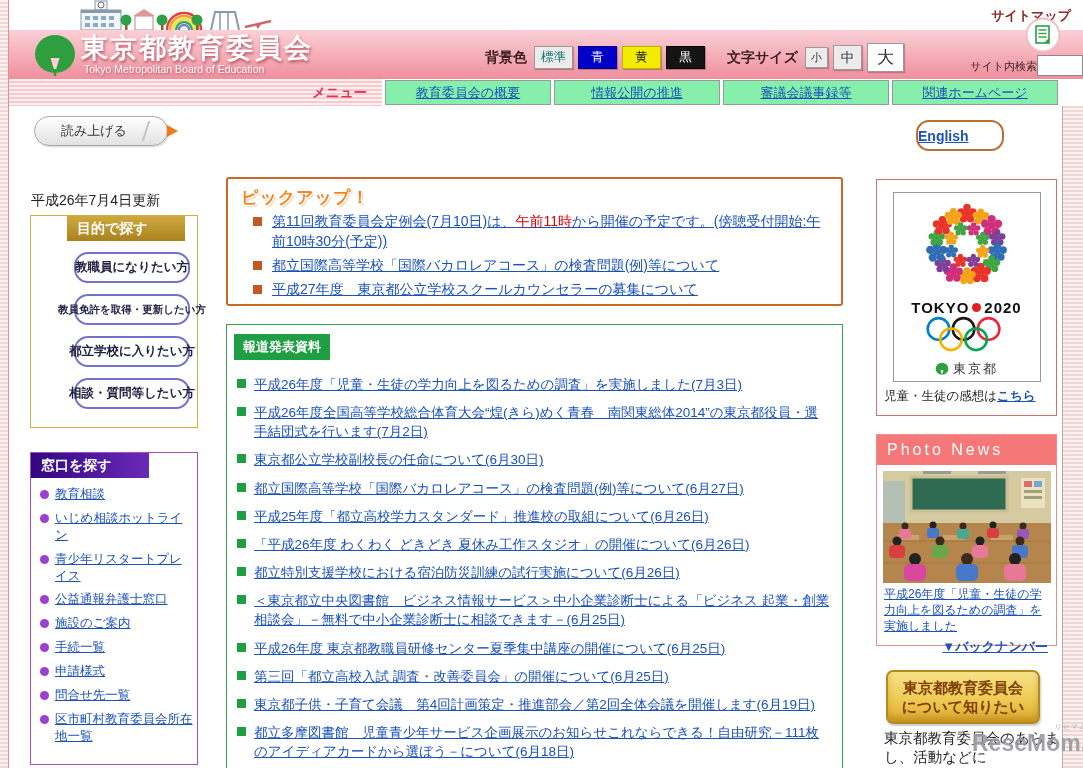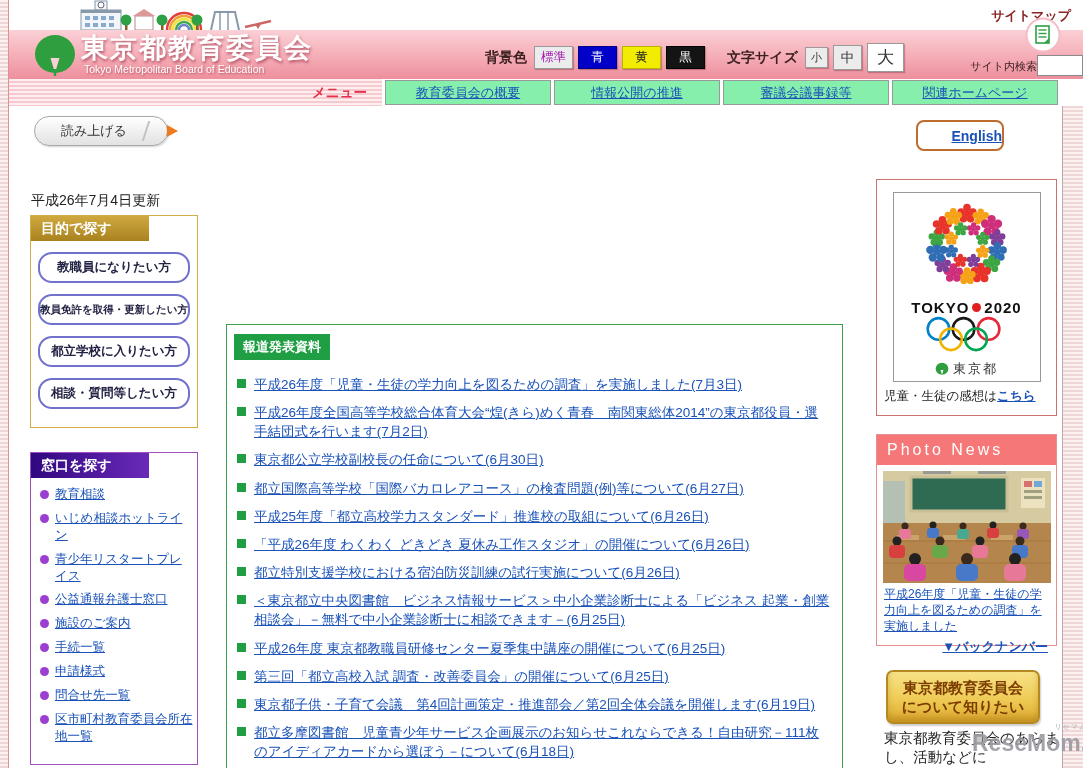--- a/index.html
+++ b/index.html
@@ -50,29 +50,29 @@
 
   
   #read-pill{position:absolute;left:34px;top:116px;width:134px;height:30px;border:1px solid #a8a8a8;border-radius:15px;
     background:linear-gradient(180deg,#ffffff,#e2e2e2);display:flex;align-items:center;padding:0 10px 0 8px;box-sizing:border-box;
     gap:18px;cursor:pointer;box-shadow:1px 1px 2px rgba(0,0,0,.18);}
   #read-pill .txt{font-size:13px;color:#333;white-space:nowrap;}
   .chev{width:7px;height:20px;border-right:2px solid #c2c2c2;transform:skewX(-18deg);}
   .play{width:0;height:0;border-top:6px solid transparent;border-bottom:6px solid transparent;border-left:11px solid #ee7a1e;margin-left:2px;}
 
   
-  #english-btn{position:absolute;left:916px;top:120px;width:84px;height:27px;border:2px solid #bd6c30;border-radius:8px;
-    background:#fff;display:flex;align-items:center;justify-content:flex-end;cursor:pointer;}
+  #english-btn{position:absolute;left:916px;top:120px;width:84px;height:27px;border:2px solid #bd6c30;border-radius:13px;
+    background:#fff;display:flex;align-items:center;justify-content:flex-start;cursor:pointer;}
   #english-btn a{font-size:14px;font-weight:bold;}
 
   #update-date{position:absolute;left:31px;top:192px;font-size:14px;color:#222;}
 
   
   .tabbox{position:absolute;left:30px;width:168px;background:#fff;box-sizing:border-box;}
-  #purpose-box{top:215px;min-height:213px;border:1px solid #cfae45;}
+  #purpose-box{top:215px;min-height:213px;border:1px solid #cfae45;padding-left:36px;}
   #window-box{top:452px;height:313px;border:1px solid #a04fc0;}
   .tabhead{width:118px;height:25px;line-height:25px;padding-left:10px;box-sizing:border-box;color:#fff;font-size:14px;font-weight:bold;}
   #purpose-box .tabhead{background:linear-gradient(180deg,#cfa93f,#a9821f);}
   #window-box .tabhead{background:linear-gradient(90deg,#31077f,#6a2ab8);}
   .pbtn{margin:11px 7px 0 7px;height:27px;border:2px solid #7272cc;border-radius:14px;background:#fff;
     display:flex;align-items:center;justify-content:center;font-size:12.5px;font-weight:bold;color:#222244;cursor:pointer;
     white-space:nowrap;}
   .pbtn.small{font-size:10.5px;}
   #purpose-box{padding-bottom:12px;}
   #window-box ul{margin:8px 4px 0 8px;padding:0;list-style:none;}
@@ -167,21 +167,21 @@
     <svg id="logo" width="44" height="44" viewBox="0 0 44 44">
       <ellipse cx="22" cy="21" rx="20" ry="19" fill="#2f9e3f"></ellipse>
       <path d="M22 40 L17.5 25 L26.5 25 Z" fill="#fbd0d6"></path>
       <rect x="20.8" y="36" width="2.4" height="7" fill="#2f9e3f"></rect>
     </svg>
     <div id="h-title">東京都教育委員会</div>
     <div id="h-sub">Tokyo Metropolitan Board of Education</div>
 
     <div id="controls">
       <span class="ctl-label">背景色</span>
-      <span class="cbtn" style="background:#ececec;color:#a21caf;border:1px solid #9a9a9a">標準</span>
+      <span class="cbtn" style="background:#ececec;color:#0f766e;border:1px solid #9a9a9a">標準</span>
       <span class="cbtn" style="background:#0000c8;color:#fff;border:1px solid #000088">青</span>
       <span class="cbtn" style="background:#f2ec00;color:#222;border:1px solid #b8b200">黄</span>
       <span class="cbtn" style="background:#141414;color:#fff;border:1px solid #000">黒</span>
       <span class="spacer"></span>
       <span class="ctl-label">文字サイズ</span>
       <span class="sbtn s1">小</span>
       <span class="sbtn s2">中</span>
       <span class="sbtn s3">大</span>
     </div>
 
@@ -253,20 +253,30 @@
       <li><a class="lnk">青少年リスタートプレイス</a></li>
       <li><a class="lnk">公益通報弁護士窓口</a></li>
       <li><a class="lnk">施設のご案内</a></li>
       <li><a class="lnk">手続一覧</a></li>
       <li><a class="lnk">申請様式</a></li>
       <li><a class="lnk">問合せ先一覧</a></li>
       <li><a class="lnk">区市町村教育委員会所在地一覧</a></li>
     </ul>
   </div>
 
+  <div id="pickup-box">
+    <div id="pickup-title">ピックアップ！</div>
+    <ul>
+      <li>
+        <a class="lnk"><span>第11回教育委員会定例会(7月10日)は、</span><span class="red-em">午前11時</span><span>から開催の予定です。(傍聴受付開始:午前10時30分(予定))</span></a>
+      </li>
+      <li><a class="lnk">都立国際高等学校「国際バカロレアコース」の検査問題(例)等について</a></li>
+      <li><a class="lnk">平成27年度　東京都公立学校スクールカウンセラーの募集について</a></li>
+    </ul>
+  </div>
 
   <div id="news-box">
     <div id="news-badge">報道発表資料</div>
     <ul>
       <li><a class="lnk">平成26年度「児童・生徒の学力向上を図るための調査」を実施しました(7月3日)</a></li>
       <li><a class="lnk">平成26年度全国高等学校総合体育大会“煌(きら)めく青春　南関東総体2014”の東京都役員・選手結団式を行います(7月2日)</a></li>
       <li><a class="lnk">東京都公立学校副校長の任命について(6月30日)</a></li>
       <li><a class="lnk">都立国際高等学校「国際バカロレアコース」の検査問題(例)等について(6月27日)</a></li>
       <li><a class="lnk">平成25年度「都立高校学力スタンダード」推進校の取組について(6月26日)</a></li>
       <li><a class="lnk">「平成26年度 わくわく どきどき 夏休み工作スタジオ」の開催について(6月26日)</a></li>

